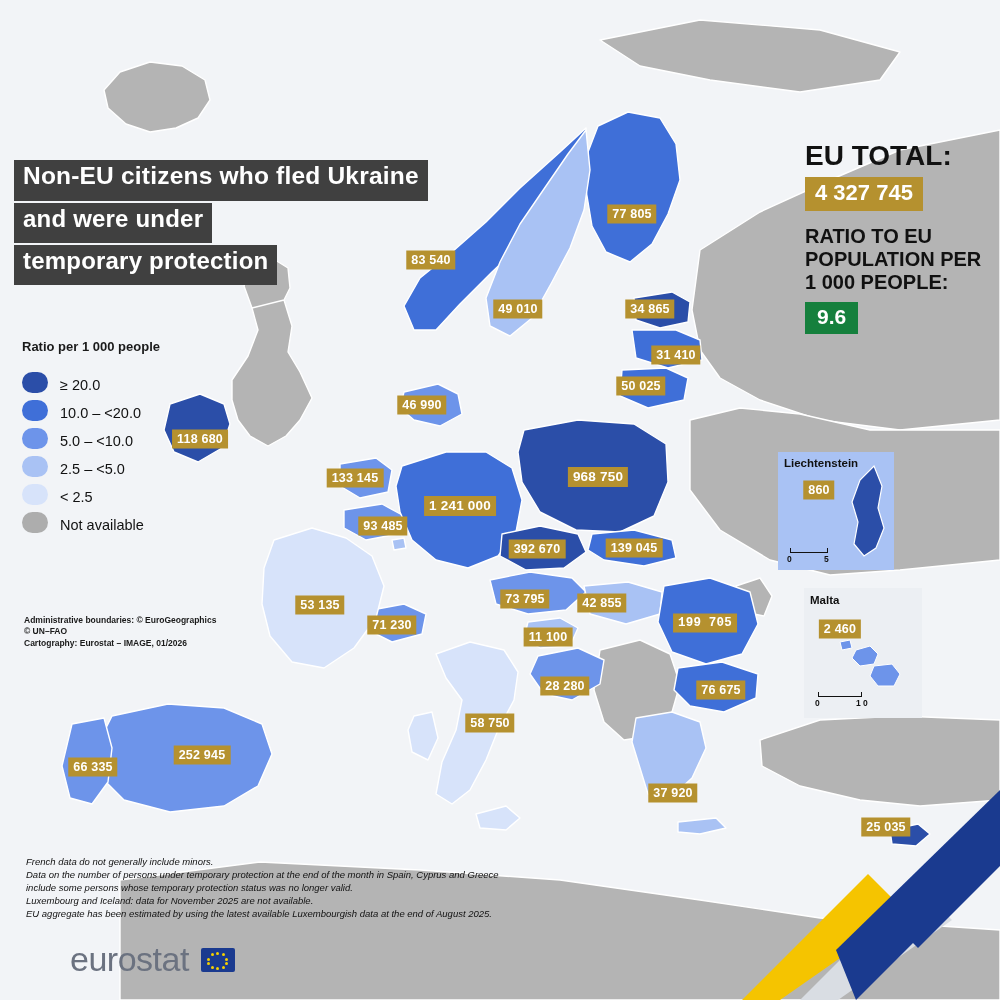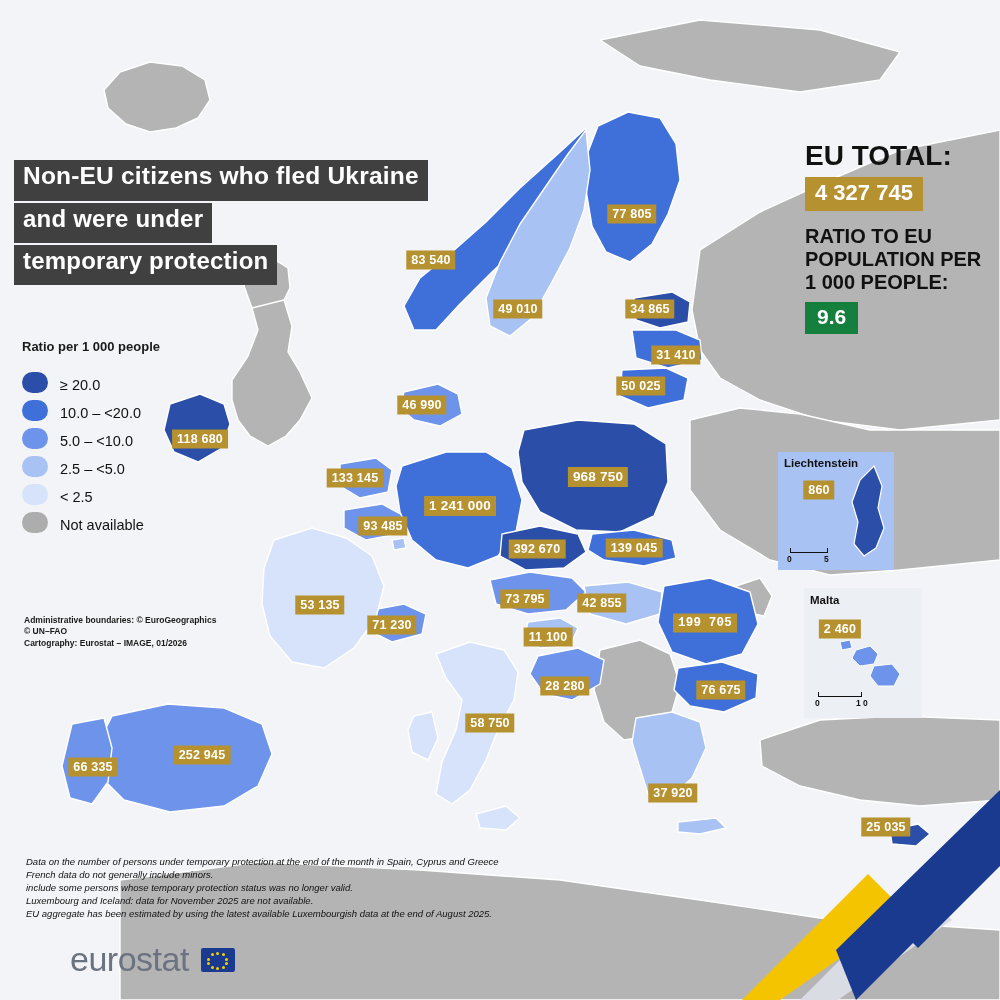--- a/index.html
+++ b/index.html
@@ -305,22 +305,22 @@
     <div class="dl" style="left:565px; top:686px;">28 280</div>
     <div class="dl" style="left:721px; top:690px;">76 675</div>
     <div class="dl" style="left:490px; top:723px;">58 750</div>
     <div class="dl" style="left:93px;  top:767px;">66 335</div>
     <div class="dl" style="left:202px; top:755px;">252 945</div>
     <div class="dl" style="left:673px; top:793px;">37 920</div>
     <div class="dl" style="left:886px; top:827px;">25 035</div>
   </div>
 
   <div class="footnotes">
+    <div>French data do not generally include minors.</div>
     <div>Data on the number of persons under temporary protection at the end of the month in Spain, Cyprus and Greece</div>
-    <div>French data do not generally include minors.</div>
     <div>include some persons whose temporary protection status was no longer valid.</div>
     <div>Luxembourg and Iceland: data for November 2025 are not available.</div>
     <div>EU aggregate has been estimated by using the latest available Luxembourgish data at the end of August 2025.</div>
   </div>
 
   <div class="logo">
     <span class="logo-text">eurostat</span>
     <span class="eu-flag">
       <span class="star" style="left:15.5px; top:4px;"></span>
       <span class="star" style="left:21px; top:5.5px;"></span>

